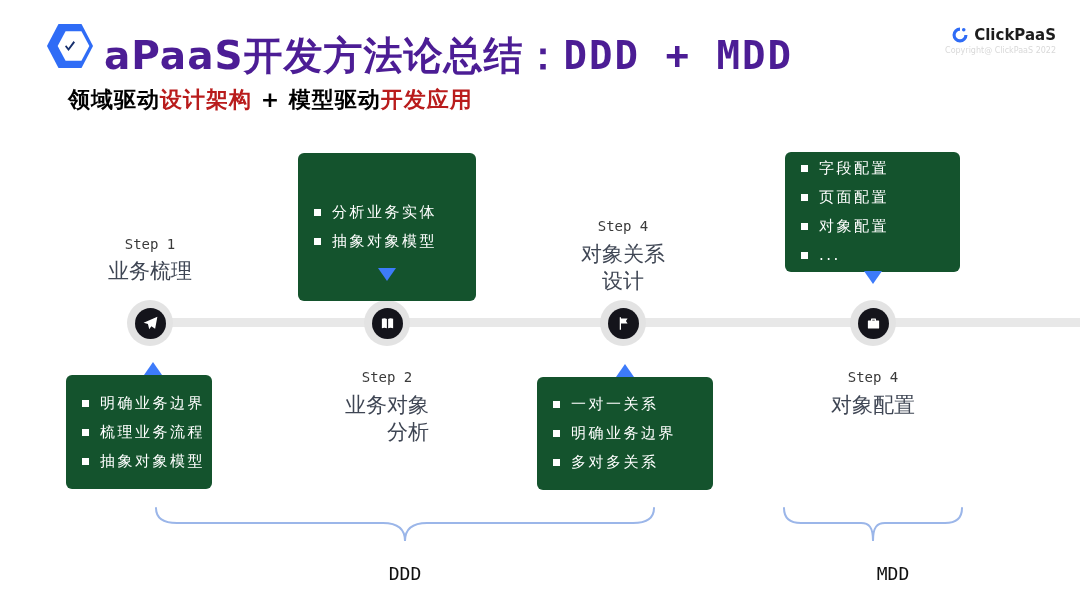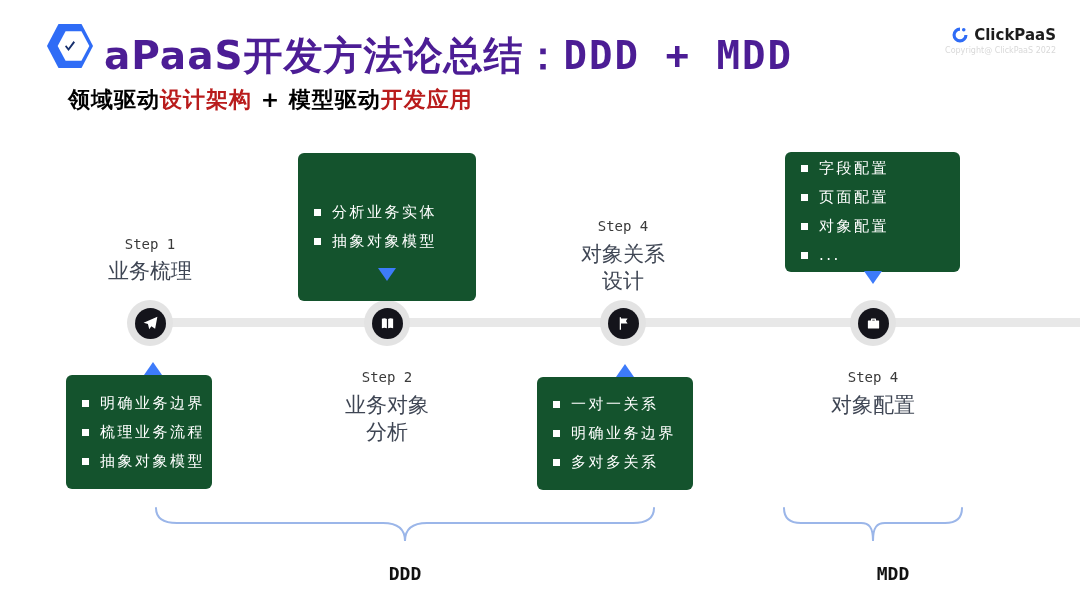--- a/index.html
+++ b/index.html
@@ -39,51 +39,51 @@
   .node-core { width:31px; height:31px; border-radius:50%; background:#14141b;
     display:flex; align-items:center; justify-content:center; }
   .node-core svg { width:15px; height:15px; fill:#ffffff; }
   .node-1 { left:127px; } .node-2 { left:364px; } .node-3 { left:600px; } .node-4 { left:850px; }
 
   .step-label { position:absolute; transform:translateX(-50%);
     font-family:"DejaVu Sans Mono", monospace; font-size:14px; color:#3a3a3a; white-space:nowrap; }
   .step-title { position:absolute; transform:translateX(-50%); font-size:21px; color:#3f4654;
     text-align:center; line-height:27px; white-space:nowrap; }
   .sl-1 { left:150px; top:236px; } .st-1 { left:150px; top:258px; }
-  .sl-2 { left:387px; top:369px; } .st-2 { left:387px; top:392px; }
+  .sl-2 { left:387px; top:369px; } .st-2 { left:387px; top:392px;text-align:right; }
   .sl-3 { left:623px; top:218px; } .st-3 { left:623px; top:241px; }
   .sl-4 { left:873px; top:369px; } .st-4 { left:873px; top:392px; }
 
   
   .callout { position:absolute; background:#14532d; border-radius:6px; color:#ffffff;
     display:flex; flex-direction:column; justify-content:center; padding:10px 16px; }
   .ci { display:flex; align-items:center; gap:11px; font-size:15px;
     letter-spacing:2.5px; line-height:29px; white-space:nowrap; }
   .bullet { width:7px; height:7px; background:#ffffff; flex:none; }
   .co-step1 { left:66px;  top:375px; width:146px; height:114px;text-align:right; }
   .co-step2 { left:298px; top:153px; width:178px; height:148px; }
-  .co-step3 { left:537px; top:377px; width:156px; height:113px; }
+  .co-step3 { left:537px; top:377px; width:176px; height:113px; }
   .co-step4 { left:785px; top:152px; width:175px; height:120px; }
 
   .tri { position:absolute; width:0; height:0;
     border-left:9px solid transparent; border-right:9px solid transparent; }
   .tri-down { border-top:13px solid #3d7bfa; }
   .tri-up { border-bottom:13px solid #3d7bfa; }
   .tri-a { left:378px; top:268px; }   
   .tri-b { left:864px; top:271px; }   
   .tri-c { left:144px; top:362px; }   
   .tri-d { left:616px; top:364px; }   
 
   
   .brace { position:absolute; }
   .brace svg { display:block; }
   .brace-ddd { left:155px; top:507px; }
   .brace-mdd { left:783px; top:507px; }
   .group-label { position:absolute; transform:translateX(-50%);
-    font-family:"DejaVu Sans Mono", monospace; font-weight:700; font-size:18px; color:#111111; }
+    font-family:"DejaVu Sans Mono", monospace; font-weight:400; font-size:18px; color:#111111; }
   .gl-ddd { left:405px; top:563px; } .gl-mdd { left:873px; top:563px;margin-left:20px; }
 </style>
 </head>
 <body>
 
 <div class="slide">
 
   <div class="hex">
     <div class="hex-outer"></div>
     <div class="hex-inner"></div>

